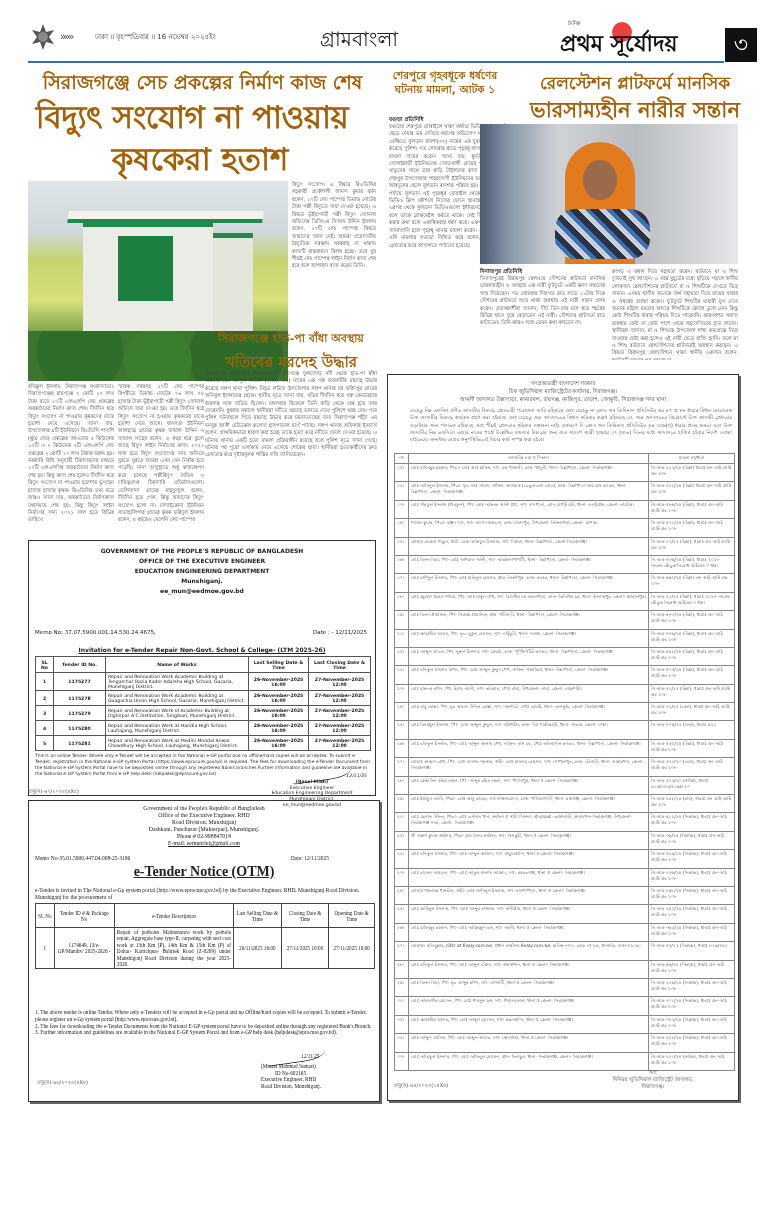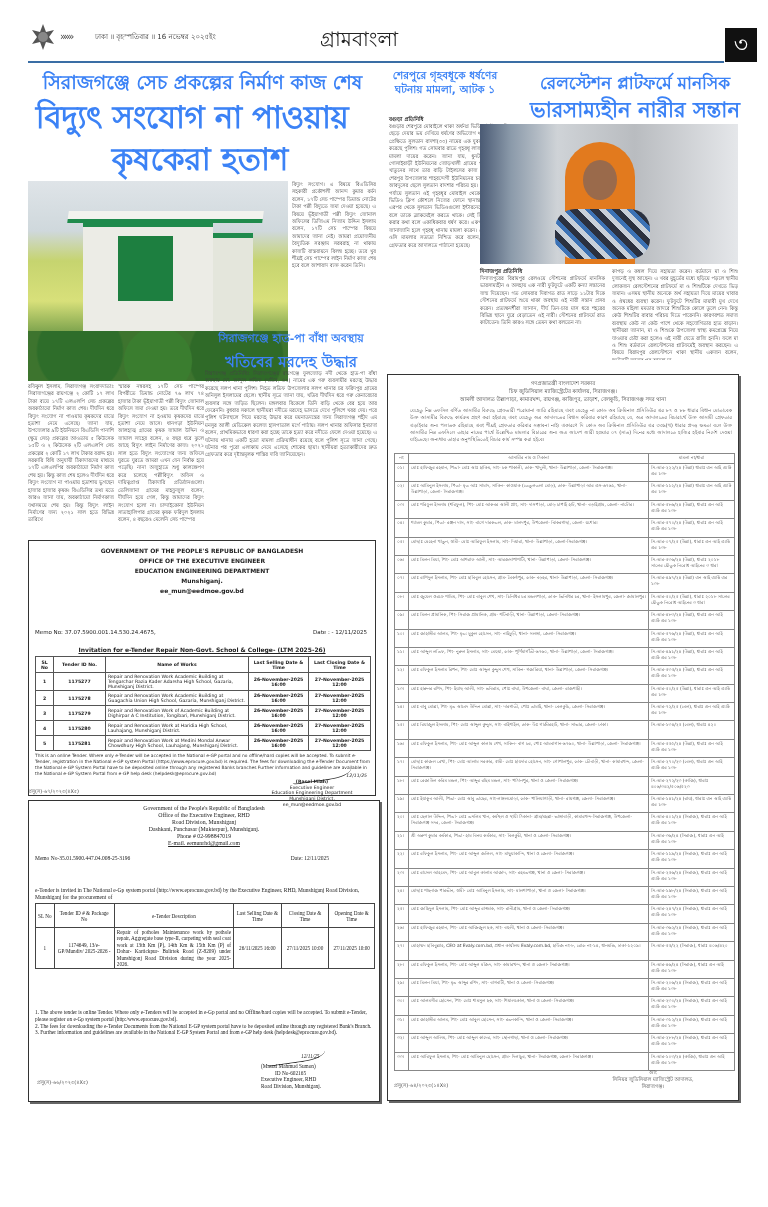--- a/index.html
+++ b/index.html
@@ -14,21 +14,21 @@
   .mast-section { position: absolute; left: 320px; top: 24px; font-size: 20px; color: #222; font-family: "DejaVu Sans", sans-serif; }
   .mast-brand { position: absolute; left: 560px; top: 20px; width: 150px; height: 36px; }
   .mast-brand .daily { position: absolute; left: 8px; top: 0; font-size: 5px; font-family: "DejaVu Sans", sans-serif; }
   .mast-brand .name { position: absolute; left: 0; top: 6px; font-size: 22px; font-weight: bold; color: #111; font-family: "DejaVu Serif", serif; }
   .mast-brand .sun { position: absolute; left: 52px; top: 2px; width: 20px; height: 20px; border-radius: 50%; background: #e52b2b; opacity: .9; }
   .mast-page { position: absolute; left: 725px; top: 28px; width: 32px; height: 34px; background: #111; color: #fff; font-size: 22px; text-align: center; line-height: 34px; font-family: "DejaVu Sans", sans-serif; }
   .mast-rule { position: absolute; left: 28px; top: 61px; width: 696px; height: 2px; background: #3a6ea5; }
 
   
   .col-text { font-size: 5px; line-height: 7.4px; color: #444; text-align: justify; font-family: "DejaVu Sans", sans-serif; overflow: hidden; }
-  .headline { text-align: center; color: #3b82f6; font-family: "DejaVu Sans", sans-serif; }
+  .headline { text-align: center; color: #a16207; font-family: "DejaVu Sans", sans-serif; }
 
   
   .lead-kicker { position: absolute; left: 30px; top: 68px; width: 345px; font-size: 19px; }
   .lead-head1 { position: absolute; left: 16px; top: 93px; width: 352px; font-size: 31px; font-weight: bold; letter-spacing: -0.5px; }
   .lead-head2 { position: absolute; left: 24px; top: 135px; width: 352px; font-size: 31px; font-weight: bold; }
   .lead-photo { position: absolute; left: 28px; top: 181px; width: 260px; height: 200px; overflow: hidden; background: linear-gradient(#dfe4e8 0%, #cfd8dc 25%, #c6d46f 40%, #d8e07a 60%, #6f9a46 78%, #3b6b2a 100%); }
   .pump-house { position: absolute; left: 55px; top: 40px; width: 130px; height: 120px; background: #ecece6; border-top: 6px solid #1f8a4c; }
   .pump-roof { position: absolute; left: 40px; top: 30px; width: 195px; height: 12px; background: #f3f3ee; border-bottom: 4px solid #1f8a4c; transform: skewX(-8deg); }
   .pump-board { position: absolute; left: 90px; top: 55px; width: 55px; height: 65px; background: #1d7f40; }
   .pump-side { position: absolute; left: 185px; top: 52px; width: 40px; height: 105px; background: #e4e6dc; border-top: 5px solid #1f8a4c; }
@@ -106,20 +106,25 @@
 <body>
 
 <header class="masthead">
   <svg class="mast-logo" viewBox="0 0 26 26">
     <polygon points="13,0 16,8 24,6 19,13 24,20 16,18 13,26 10,18 2,20 7,13 2,6 10,8" fill="#555"></polygon>
     <circle cx="13" cy="13" r="5" fill="#888"></circle>
   </svg>
   <span class="mast-arrows">»»»</span>
   <span class="mast-dateline">ঢাকা ॥ বৃহস্পতিবার ॥ 16 নভেম্বর ২০২৫ইং</span>
   <span class="mast-section">গ্রামবাংলা</span>
+  <div class="mast-brand">
+    <span class="daily">দৈনিক</span>
+    <span class="sun"></span>
+    <span class="name">প্রথম সূর্যোদয়</span>
+  </div>
   <div class="mast-page">৩</div>
   <div class="mast-rule"></div>
 </header>
 
 <article>
   <h2 class="headline lead-kicker">সিরাজগঞ্জে সেচ প্রকল্পের নির্মাণ কাজ শেষ</h2>
   <h1 class="headline lead-head1">বিদ্যুৎ সংযোগ না পাওয়ায়</h1>
   <h1 class="headline lead-head2">কৃষকেরা হতাশ</h1>
   <div class="lead-photo" title="সবুজ ধানক্ষেতের পাশে সেচ পাম্প ঘর">
     <div class="pump-roof"></div>
@@ -230,20 +235,21 @@
 
 <section class="rhd-box">
   <div class="rhd-org" style="top:4px">Government of the People's Republic of Bangladesh</div>
   <div class="rhd-org" style="top:11px">Office of the Executive Engineer, RHD</div>
   <div class="rhd-org" style="top:18px">Road Division, Munshiganj</div>
   <div class="rhd-org" style="top:25px">Dashkani, Panchasar (Mukterpur), Munshiganj.</div>
   <div class="rhd-org" style="top:32px">Phone # 02-998847019</div>
   <div class="rhd-org" style="top:39px; text-decoration:underline">E-mail. eemunrhd@gmail.com</div>
   <div class="rhd-memo">Memo No-35.01.5900.447.04.008-25-3196</div>
   <div class="rhd-date">Date: 12/11/2025</div>
+  <div class="rhd-title">e-Tender Notice (OTM)</div>
   <p class="rhd-intro">e-Tender is invited in The National e-Gp system portal (http://www.eprocure.gov.bd) by the Executive Engineer, RHD, Munshiganj Road Division, Munshiganj for the procurement of</p>
   <table class="rhd-table">
     <thead>
       <tr>
         <th style="width:18px">SL No</th>
         <th style="width:58px">Tender ID # &amp; Package No</th>
         <th>e-Tender Description</th>
         <th style="width:46px">Last Selling Date &amp; Time</th>
         <th style="width:46px">Closing Date &amp; Time</th>
         <th style="width:44px">Opening Date &amp; Time</th>

